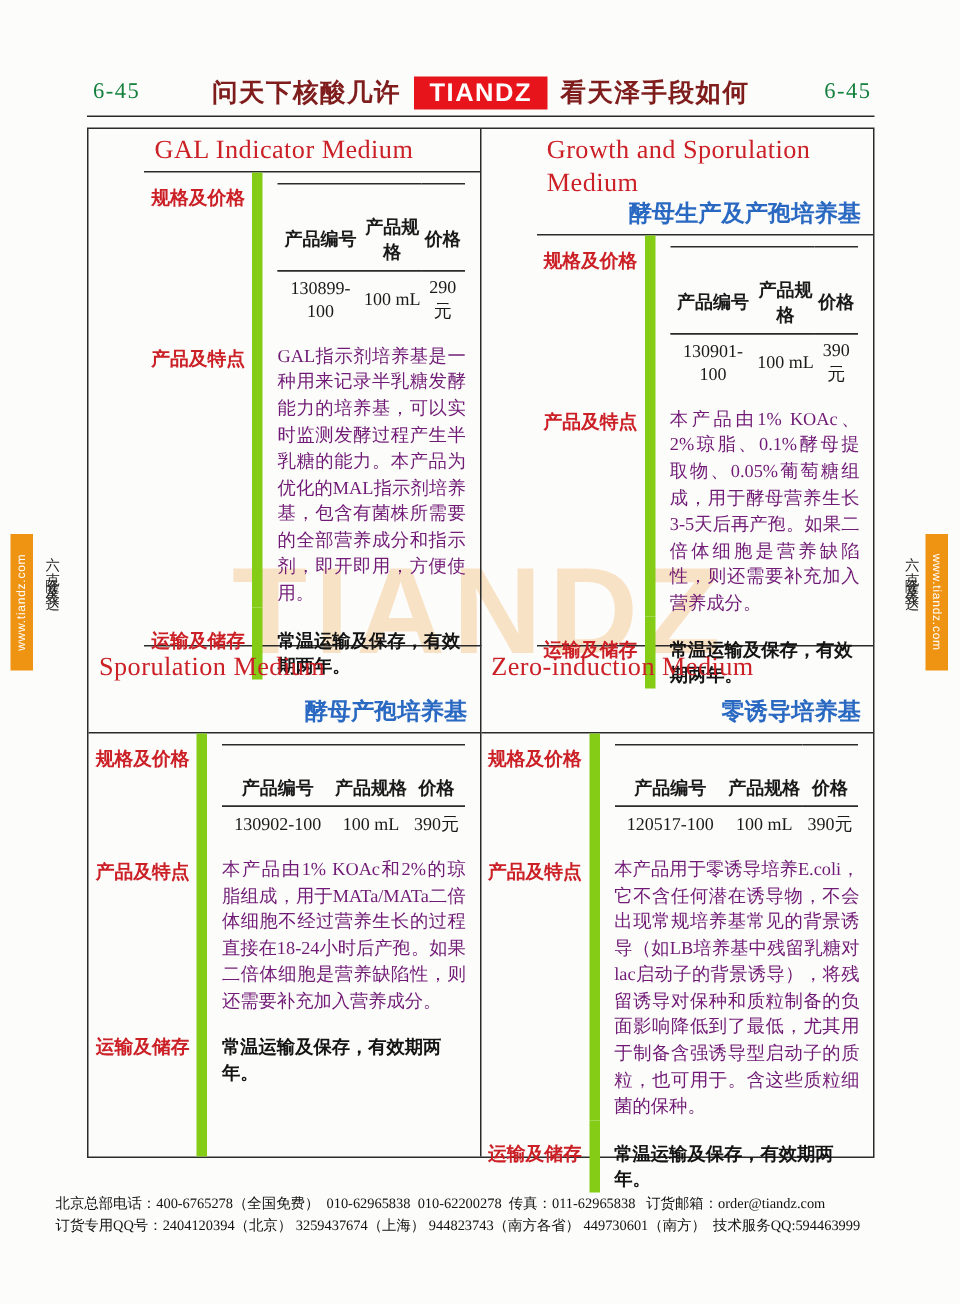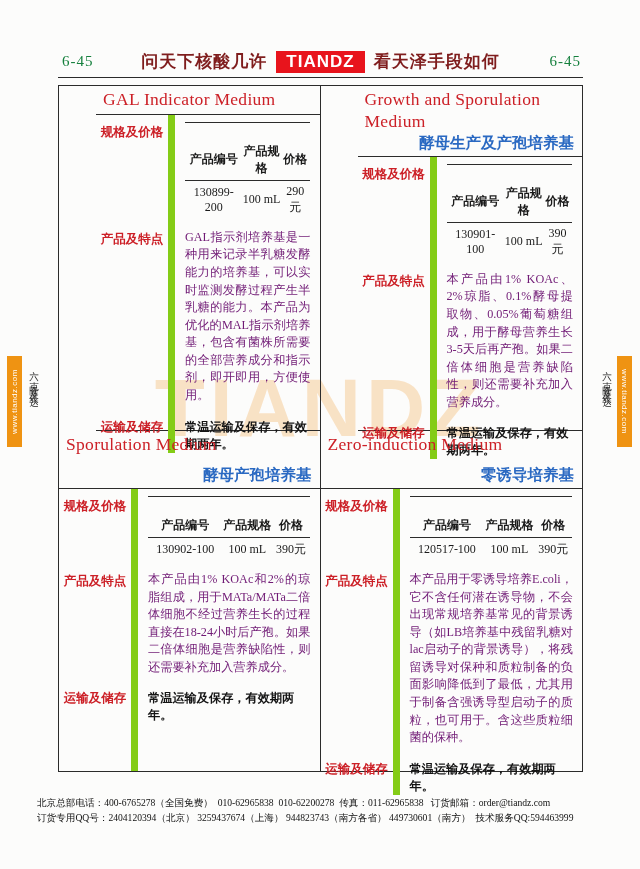--- a/index.html
+++ b/index.html
@@ -89,21 +89,21 @@
         <table class="spec">
           <thead>
               <tr>
             <th class="c1">产品编号</th>
             <th class="c2">产品规格</th>
             <th class="c3">价格</th>
           </tr>
             </thead>
           <tbody>
               <tr>
-            <td>130899-200</td>
+            <td>130899-100</td>
             <td>100 mL</td>
             <td>290元</td>
           </tr>
             </tbody>
         </table>
       </div>
       <div class="lab feat">产品及特点</div>
       <div>
         <p class="para">GAL指示剂培养基是一种用来记录半乳糖发酵能力的培养基，可以实时监测发酵过程产生半乳糖的能力。本产品为优化的MAL指示剂培养基，包含有菌株所需要的全部营养成分和指示剂，即开即用，方便使用。</p>
       </div>

